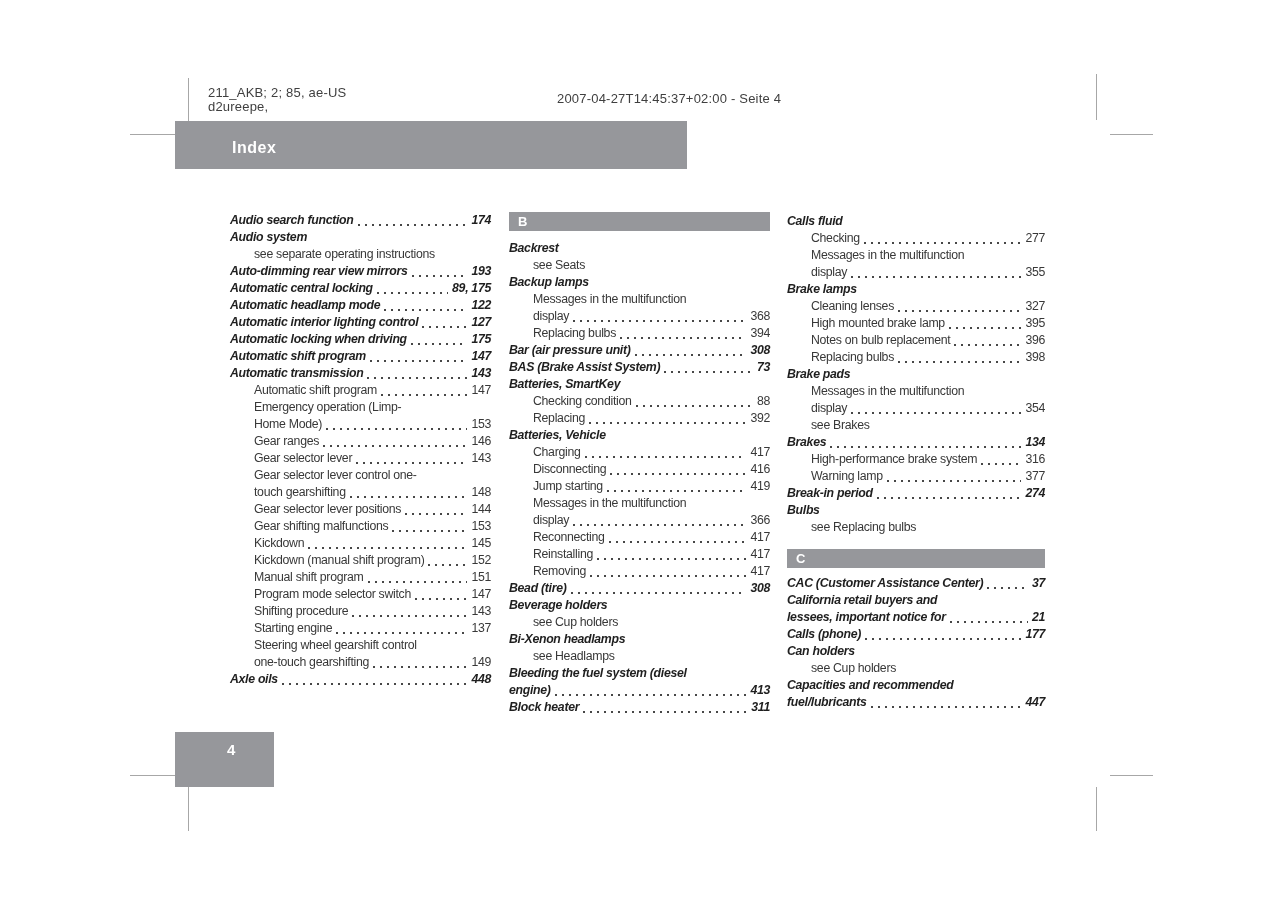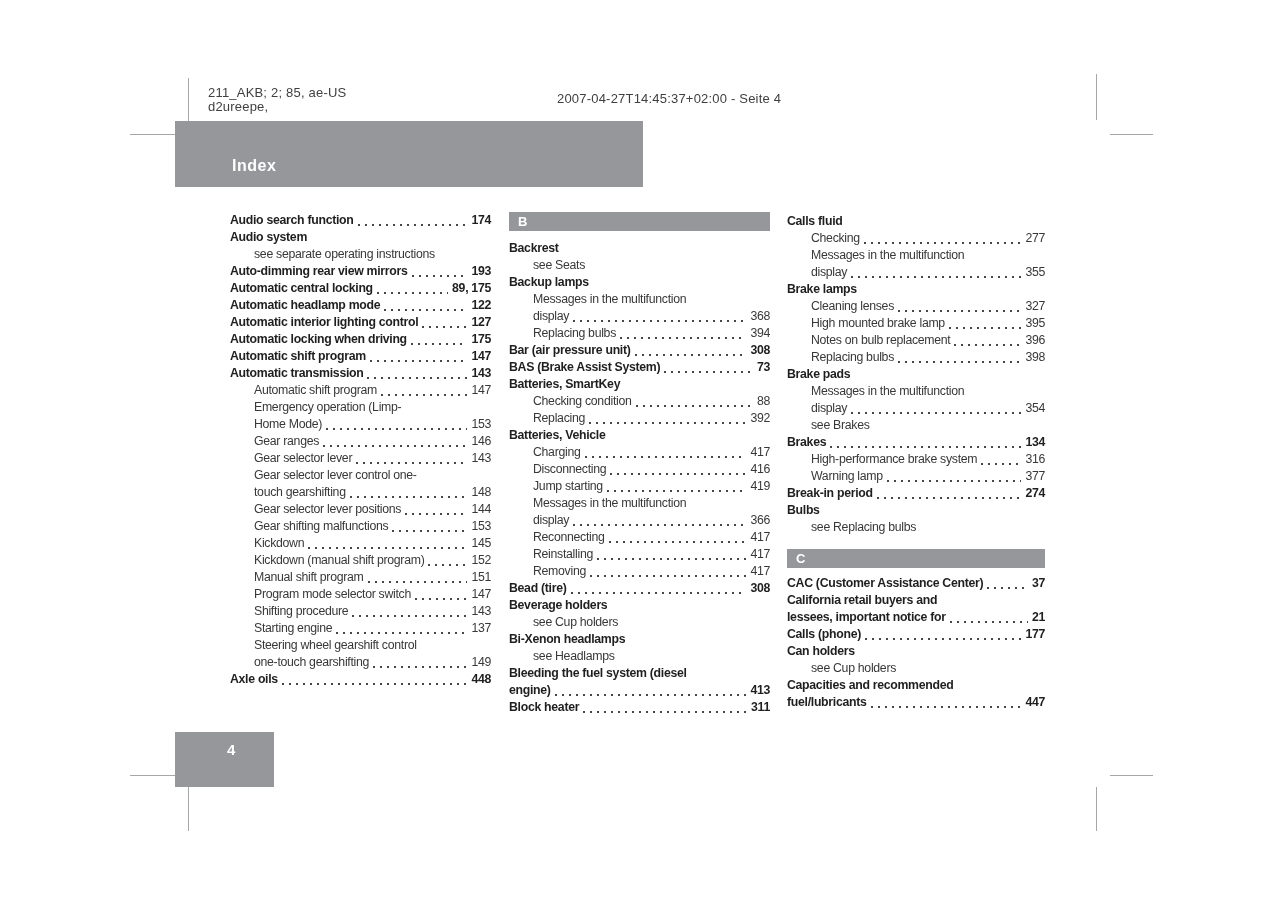--- a/index.html
+++ b/index.html
@@ -14,37 +14,38 @@
   .crop-v{position:absolute;width:1px;background:#a7a7a7;}
   .crop-h{position:absolute;height:1px;background:#a7a7a7;}
 
   
   .meta{position:absolute;font-size:13px;line-height:14px;color:#3f3f3f;letter-spacing:0.2px;white-space:nowrap;}
   .meta-left{left:208px;top:86px;}
   .meta-right{left:557px;top:92px;}
 
   
   .title-bar{
-    position:absolute;left:175px;top:121px;width:468px;height:66px;
+    position:absolute;left:175px;top:121px;width:468px;height:48px;
     background:#96979b;
+    padding-left:44px;
   }
   .title-bar span{
     position:absolute;left:57px;bottom:12px;
     color:#ffffff;font-weight:bold;font-size:16px;letter-spacing:0.5px;
   }
 
   
   .col{position:absolute;top:212px;font-size:12.3px;letter-spacing:-0.3px;}
   #col1{left:230px;width:261px;}
   #col2{left:509px;width:261px;}
   #col3{left:787px;top:213px;width:258px;}
 
   .line{display:flex;line-height:17px;white-space:nowrap;}
   .line .t{flex:0 0 auto;}
-  .line.bold{font-weight:bold;color:#1f1f1f;}
+  .line.bold{font-weight:bold;color:#1f1f1f;font-style:italic;}
   .line.indent{padding-left:24px;}
   .leader{
     flex:1 1 auto;min-width:4px;height:2px;
     align-self:flex-end;margin:0 4px 3px 4px;
     background-image:repeating-linear-gradient(to right,#474747 0 2px,transparent 2px 7px);
   }
   .pg{flex:0 0 auto;}
 
   .section-bar{
     height:19px;background:#96979b;margin:0 0 9px 0;

